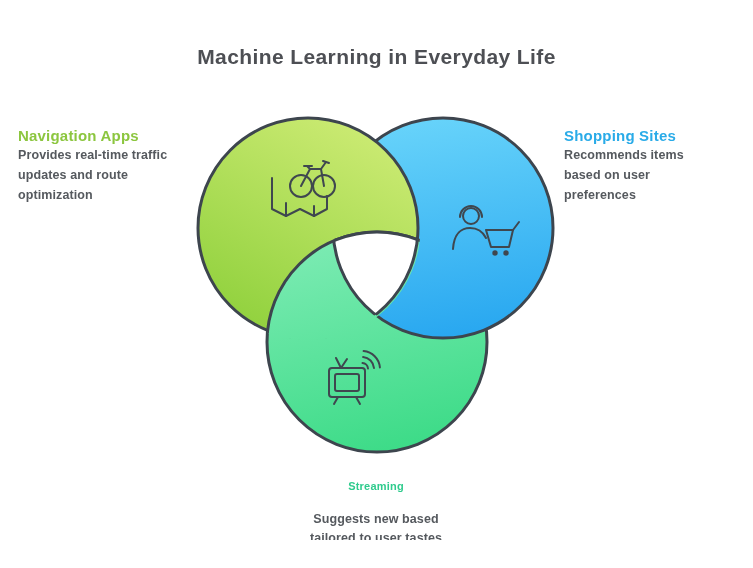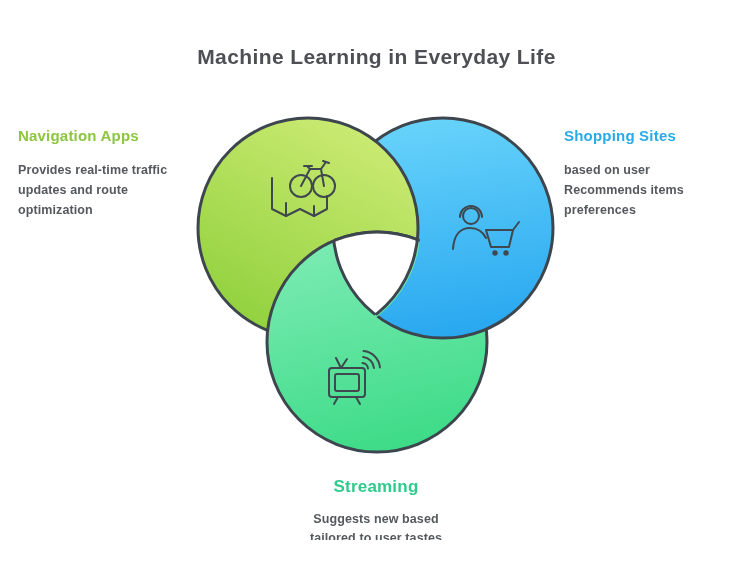--- a/index.html
+++ b/index.html
@@ -23,26 +23,26 @@
   .stop-shop-b{stop-color:var(--shop-grad-dark,#28a7f0);}
   .stop-stream-a{stop-color:var(--stream-grad-light,#7cebb3);}
   .stop-stream-b{stop-color:var(--stream-grad-dark,#3cdb87);}
   .icon{fill:none;stroke:var(--icon-stroke,#3f474f);stroke-width:2px;stroke-linecap:round;stroke-linejoin:round;}
   .icon .dot{fill:var(--icon-stroke,#3f474f);stroke:none;}
   .label-block{position:absolute;}
   .label-nav{top:127px;left:18px;width:172px;text-align:left;}
   .label-shop{top:127px;left:564px;width:178px;text-align:left;}
   .label-stream{top:474px;left:266px;width:220px;text-align:center;}
   .section-label{font-size:15px;font-weight:bold;letter-spacing:.2px;line-height:18px;}
-  .label-stream .section-label{line-height:25px;font-size:17px;}
+  .label-stream .section-label{line-height:25px;font-size:11px;}
   .label-nav .section-label{color:var(--nav-label,#8cc63f);}
   .label-shop .section-label{color:var(--shop-label,#29abe8);}
   .label-stream .section-label{color:var(--stream-label,#2fcb8d);}
   .section-desc{
-    margin-top:15px;font-size:12.5px;line-height:20px;font-weight:bold;
+    font-size:12.5px;line-height:20px;font-weight:bold;
     color:var(--body-text,#55595e);letter-spacing:.1px;
   }
   .label-stream .section-desc{margin-top:11px;line-height:19px;}
 </style>
 </head>
 <body>
 
 <div class="stage">
 
   <h1 class="title">Machine Learning in Everyday Life</h1>
@@ -135,22 +135,22 @@
     <div class="section-desc">
       <div>Provides real-time traffic</div>
       <div>updates and route</div>
       <div>optimization</div>
     </div>
   </div>
 
   <div class="label-block label-shop">
     <div class="section-label">Shopping Sites</div>
     <div class="section-desc">
+      <div>Recommends items</div>
       <div>based on user</div>
-      <div>Recommends items</div>
       <div>preferences</div>
     </div>
   </div>
 
   <div class="label-block label-stream">
     <div class="section-label">
       <div>Streaming</div>
     </div>
     <div class="section-desc">
       <div>Suggests new based</div>

